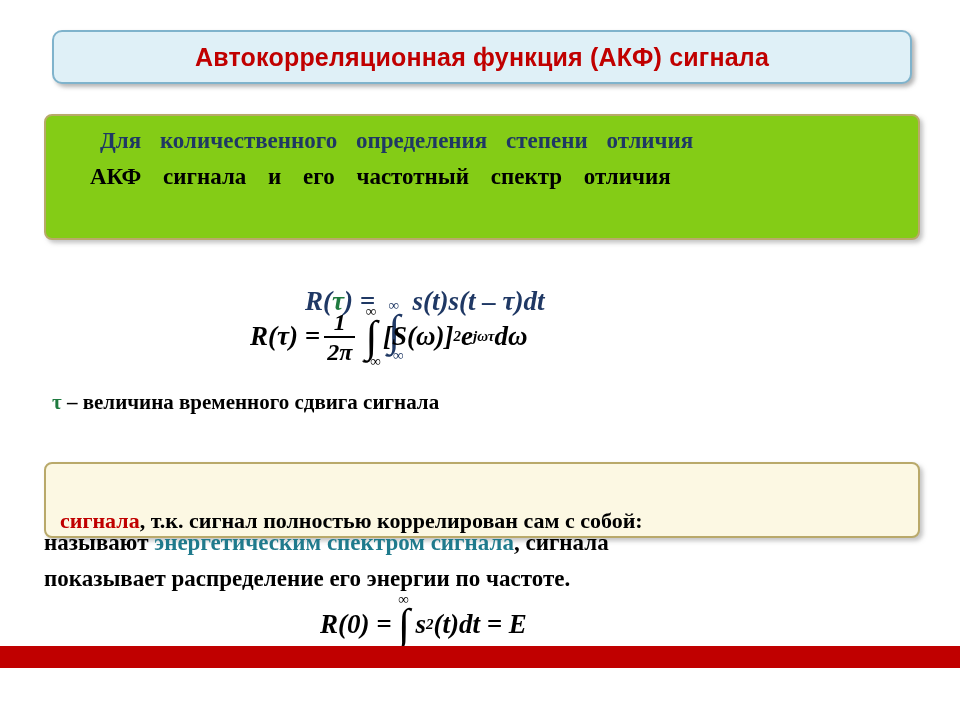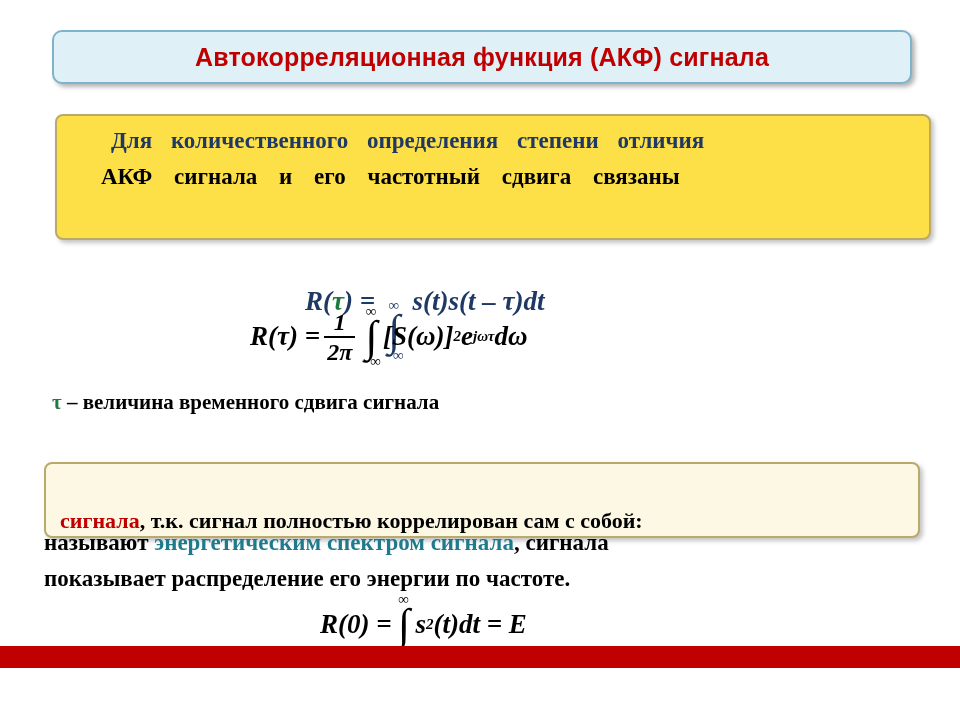--- a/index.html
+++ b/index.html
@@ -44,25 +44,24 @@
     letter-spacing: 0.2px;
     white-space: nowrap;
   }
   
   .box-top {
     position: absolute;
     left: 44px;
     top: 114px;
     width: 872px;
     height: 122px;
-    background: #fde047;
+    background: #84cc16;
     border: 2px solid #b9a96a;
     border-radius: 8px;
     box-shadow: 3px 3px 4px rgba(140,140,140,0.5);
-    margin-left: 11px;
   }
   .box-top .line {
     position: absolute;
     font-weight: bold;
     font-size: 23px;
     white-space: nowrap;
   }
   .l1 { left: 54px;  top: 12px; color: #1f3864; letter-spacing: 0px; }
   .l2 { left: 44px;  top: 48px; color: #000000; }
   .l3 { left: 18px;  top: 84px; color: #000000; }
@@ -250,21 +249,21 @@
 <body>
 
 <div class="slide">
 
   <div class="title-bar">
     <span class="title-text">Автокорреляционная функция (АКФ) сигнала</span>
   </div>
 
   <div class="box-top">
     <span class="line l1 w-spread-1">Для количественного определения степени отличия</span>
-    <span class="line l2 w-spread-2">АКФ сигнала и его частотный сдвига связаны</span>
+    <span class="line l2 w-spread-2">АКФ сигнала и его частотный спектр отличия</span>
   </div>
 
   <div class="formula1">
 
     <div class="f1-back">
       <span>R(</span><span class="tau-g">τ</span><span>) =</span>
       <span class="intg">
         <span class="lim-up">∞</span>
         <span class="sym">∫</span>
         <span class="lim-dn">−∞</span>

